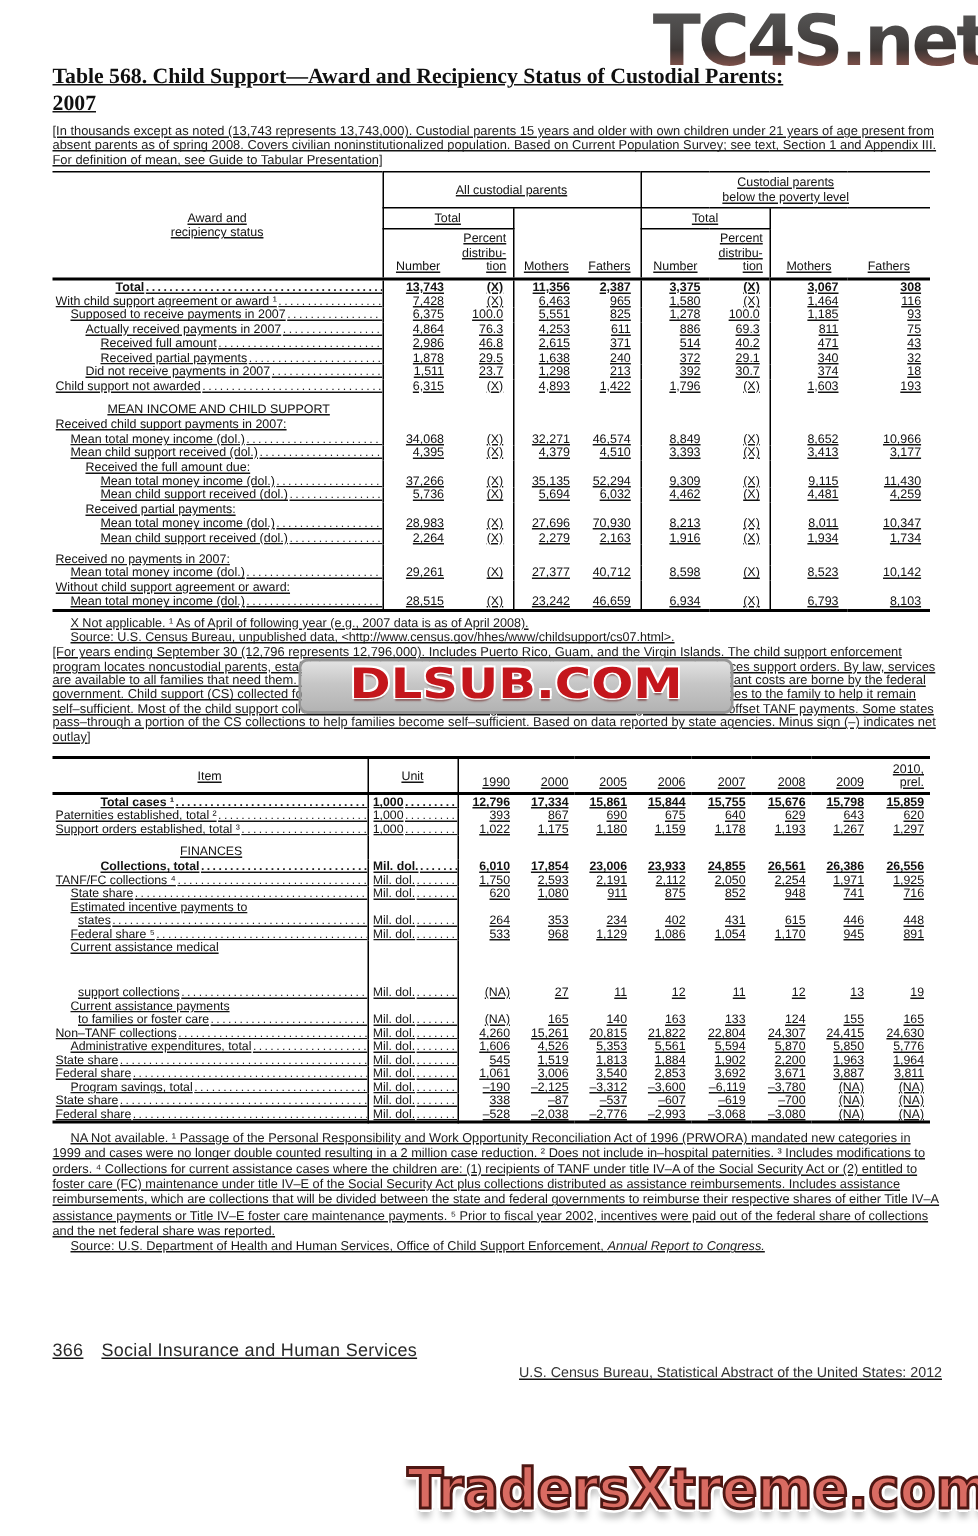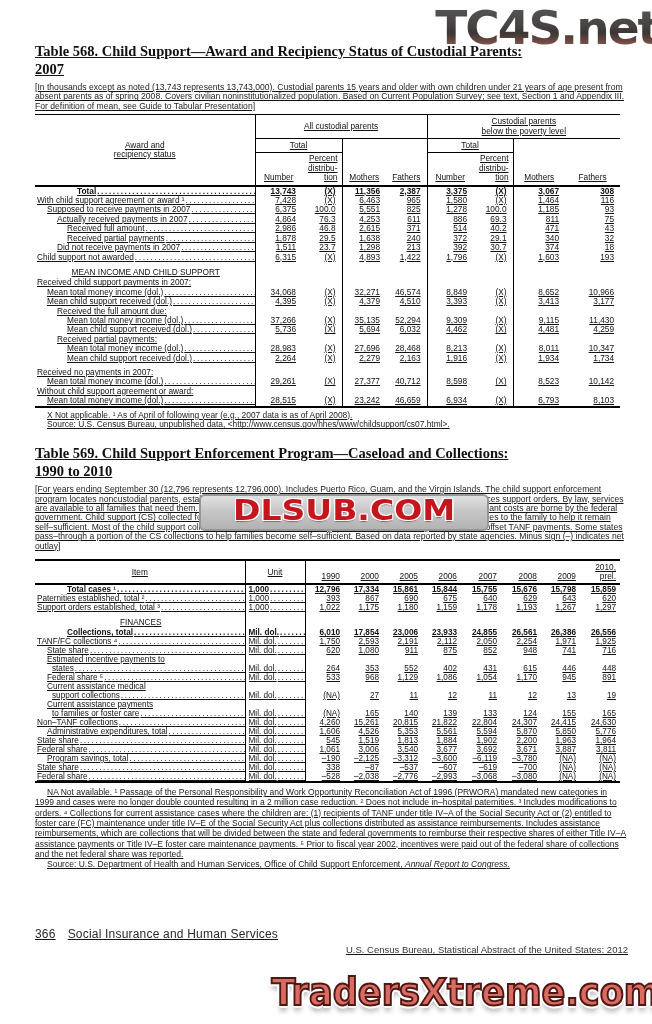--- a/index.html
+++ b/index.html
@@ -389,21 +389,21 @@
           <tr>
             <td class="stub bR">
               <div class="lbl">
                 <span class="txt" style="padding-left: 30px;">Mean total money income (dol.)</span>
                 <span class="dots"></span>
               </div>
             </td>
             <td class="val">28,983</td>
             <td class="val bR">(X)</td>
             <td class="val">27,696</td>
-            <td class="val bR">28,468</td>
+            <td class="val bR">70,930</td>
             <td class="val">8,213</td>
             <td class="val bR">(X)</td>
             <td class="val">8,011</td>
             <td class="val">10,347</td>
           </tr>
           <tr>
             <td class="stub bR">
               <div class="lbl">
                 <span class="txt" style="padding-left: 30px;">Mean child support received (dol.)</span>
                 <span class="dots"></span>
@@ -481,22 +481,20 @@
             <td class="val">8,103</td>
           </tr>
         </tbody>
     </table>
 
     <div class="fnblock">
       <div>X Not applicable. ¹ As of April of following year (e.g., 2007 data is as of April 2008).</div>
       <div>Source: U.S. Census Bureau, unpublished data, &lt;http://www.census.gov/hhes/www/childsupport/cs07.html&gt;.</div>
     </div>
 
-    <h1 class="tbl-title" style="margin-top:14px"><span>Table 569. Child Support Enforcement Program—Caseload and Collections:</span><br>
-        <span>1990 to 2010</span></h1>
 
     <div class="note-wrap">
       <p class="tbl-note">[For years ending September 30 (12,796 represents 12,796,000). Includes Puerto Rico, Guam, and the Virgin Islands. The child support enforcement program locates noncustodial parents, establishes paternity for children born out of wedlock, and establishes and enforces support orders. By law, services are available to all families that need them. The program is operated at the state and local government level, but significant costs are borne by the federal government. Child support (CS) collected for families not receiving Temporary Assistance for Needy Families (TANF) goes to the family to help it remain self–sufficient. Most of the child support collected on behalf of TANF families goes to federal and state governments to offset TANF payments. Some states pass–through a portion of the CS collections to help families become self–sufficient. Based on data reported by state agencies. Minus sign (–) indicates net outlay]</p>
       <div class="wm-dlsub"><span>DLSUB.COM</span></div>
     </div>
 
     <table class="cen t569">
       <colgroup>
         <col style="width:210px">
           <col style="width:60px">
@@ -682,21 +680,21 @@
               </div>
             </td>
             <td class="unit bR">
               <div class="lbl">
                 <span class="txt" style="padding-left: 0px;">Mil. dol.</span>
                 <span class="dots"></span>
               </div>
             </td>
             <td class="val">264</td>
             <td class="val">353</td>
-            <td class="val">552</td>
+            <td class="val">234</td>
             <td class="val">402</td>
             <td class="val">431</td>
             <td class="val">615</td>
             <td class="val">446</td>
             <td class="val">448</td>
           </tr>
           <tr>
             <td class="stub bR">
               <div class="lbl">
                 <span class="txt" style="padding-left: 10px;">Federal share ⁵</span>
@@ -717,21 +715,21 @@
             <td class="val">1,170</td>
             <td class="val">945</td>
             <td class="val">891</td>
           </tr>
           <tr>
             <td class="stub bR">
               <div class="lbl">
                 <span class="txt" style="padding-left: 10px;">Current assistance medical</span>
               </div>
               <div class="lbl">
-                <span class="txt" style="padding-left: 15px;">support collections</span>
+                <span class="txt" style="padding-left: 15px; margin-top: 21px;">support collections</span>
                 <span class="dots"></span>
               </div>
             </td>
             <td class="unit bR">
               <div class="lbl">
                 <span class="txt" style="padding-left: 0px;">Mil. dol.</span>
                 <span class="dots"></span>
               </div>
             </td>
             <td class="val">(NA)</td>
@@ -755,21 +753,21 @@
             </td>
             <td class="unit bR">
               <div class="lbl">
                 <span class="txt" style="padding-left: 0px;">Mil. dol.</span>
                 <span class="dots"></span>
               </div>
             </td>
             <td class="val">(NA)</td>
             <td class="val">165</td>
             <td class="val">140</td>
-            <td class="val">139</td>
+            <td class="val">163</td>
             <td class="val">133</td>
             <td class="val">124</td>
             <td class="val">155</td>
             <td class="val">165</td>
           </tr>
           <tr>
             <td class="stub bR">
               <div class="lbl">
                 <span class="txt" style="padding-left: 0px;">Non–TANF collections</span>
                 <span class="dots"></span>
@@ -843,21 +841,21 @@
             </td>
             <td class="unit bR">
               <div class="lbl">
                 <span class="txt" style="padding-left: 0px;">Mil. dol.</span>
                 <span class="dots"></span>
               </div>
             </td>
             <td class="val">1,061</td>
             <td class="val">3,006</td>
             <td class="val">3,540</td>
-            <td class="val">3,677</td>
+            <td class="val">2,853</td>
             <td class="val">3,692</td>
             <td class="val">3,671</td>
             <td class="val">3,887</td>
             <td class="val">3,811</td>
           </tr>
           <tr>
             <td class="stub bR">
               <div class="lbl">
                 <span class="txt" style="padding-left: 10px;">Program savings, total</span>
                 <span class="dots"></span>

